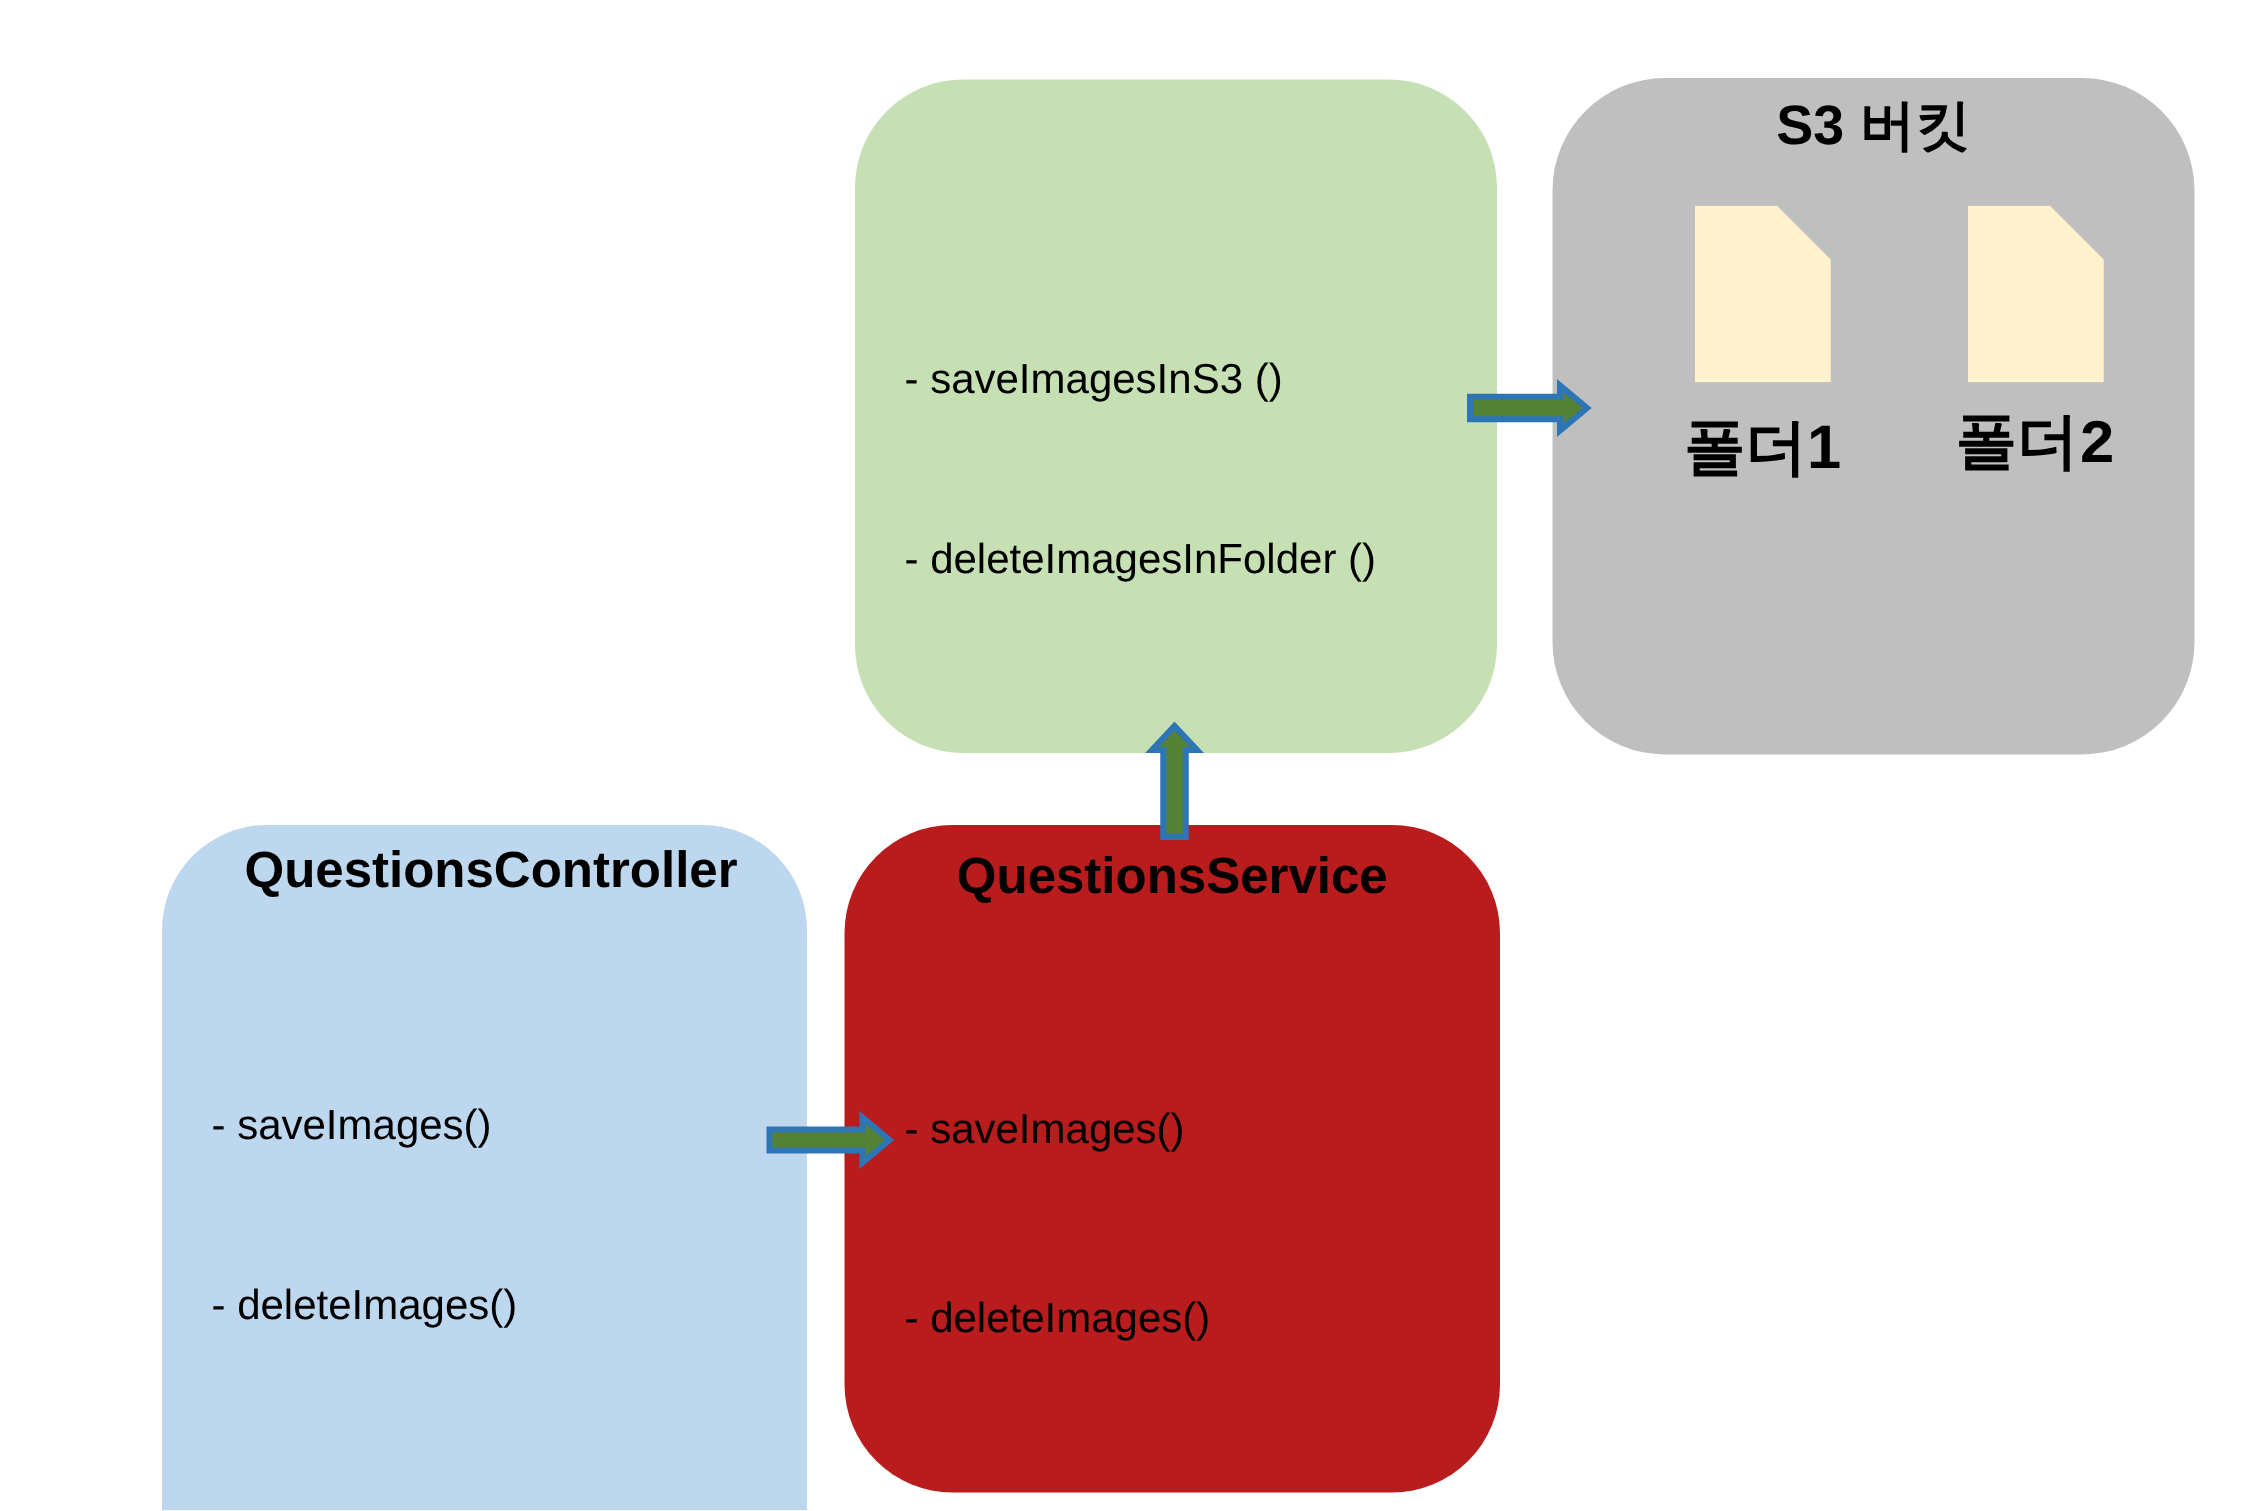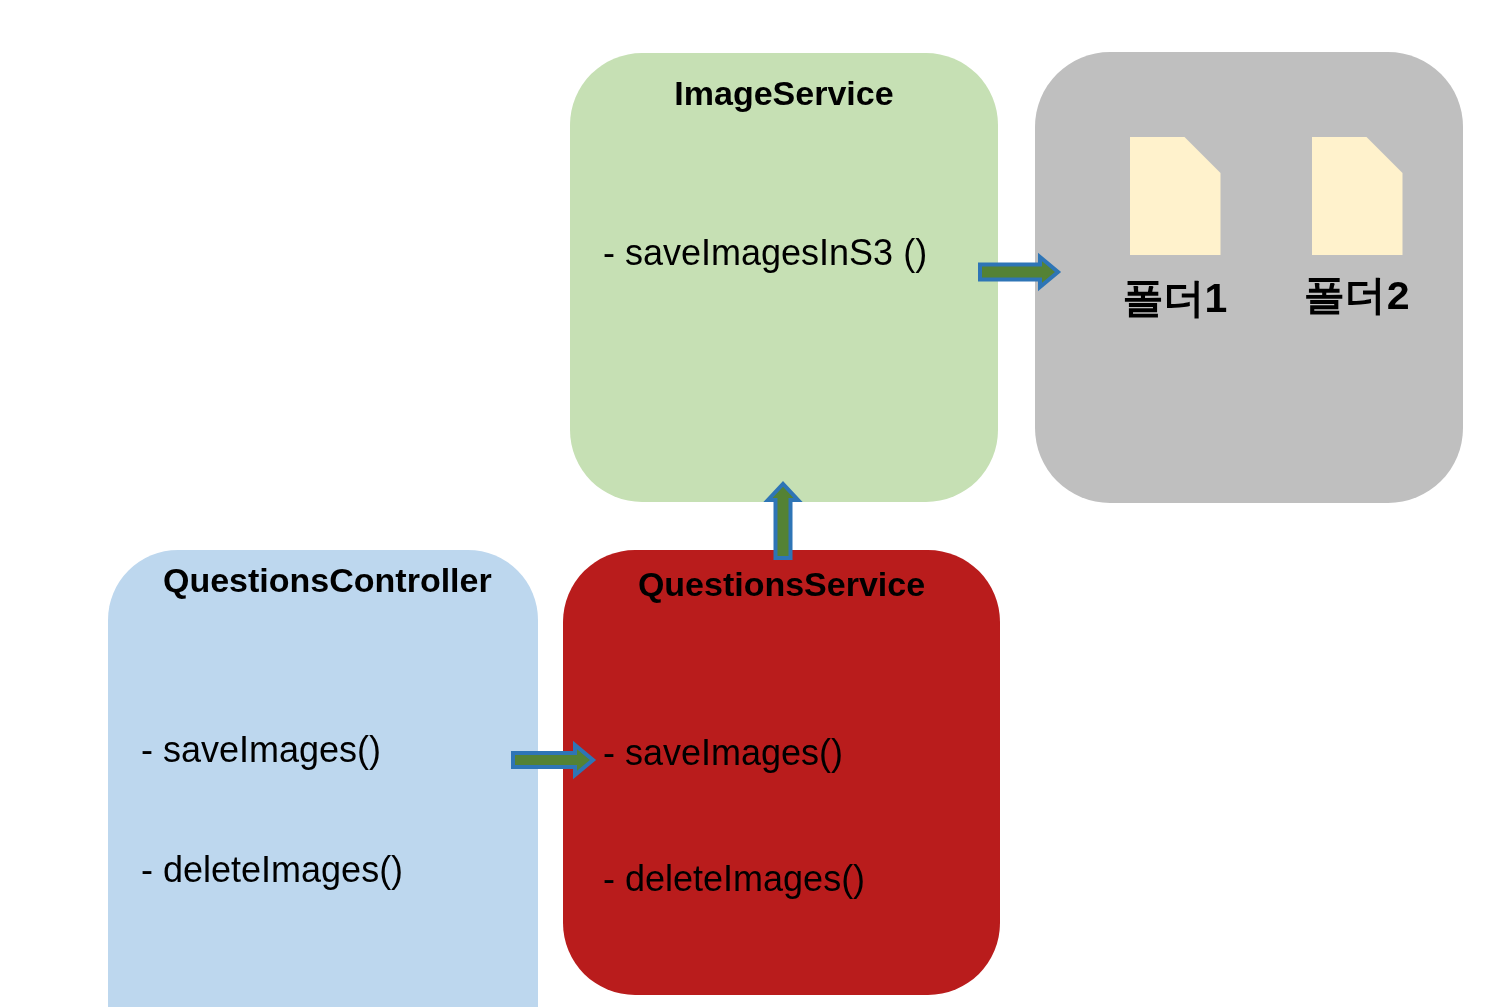--- a/index.html
+++ b/index.html
@@ -22,21 +22,21 @@
   }
   .box .title {
     font-weight: bold;
     font-size: 34px;
     line-height: 44px;
     color: #000;
   }
   .title-center { text-align: center; }
   .methods {
     position: absolute;
-    font-size: 36px;
+    font-size: 28px;
     line-height: 40px;
     color: #000;
     white-space: pre;
   }
   
   #image-service { left: 570px; top: 53px; width: 428px; height: 449px; border-radius: 72px; }
   #image-service .title { margin-top: 18px; }
   #image-service .methods { left: 33px; top: 100px; }
   
   #s3-bucket { left: 1035px; top: 52px; width: 428px; height: 451px; border-radius: 75px; }
@@ -77,27 +77,28 @@
     width: 1498px; height: 1007px;
     pointer-events: none;
   }
 </style>
 </head>
 <body>
 
 <div id="canvas">
 
   <div class="box" id="image-service" style="background-color: rgb(198, 224, 180);">
-    <div class="title title-center">ImageService</div>
     <div class="methods">
       <div>- saveImagesInS3 ()</div>
+      <div>- deleteImagesInFolder ()</div>
     </div>
   </div>
 
   <div class="box" id="s3-bucket" style="background-color: rgb(191, 191, 191);">
+    <div class="title title-center">S3 버킷</div>
     <div class="folder-item" id="folder-1">
       <div class="doc-icon" style="background-color: rgb(255, 242, 204);"></div>
       <div class="folder-label">폴더1</div>
     </div>
     <div class="folder-item" id="folder-2">
       <div class="doc-icon" style="background-color: rgb(255, 242, 204);"></div>
       <div class="folder-label">폴더2</div>
     </div>
   </div>
 

